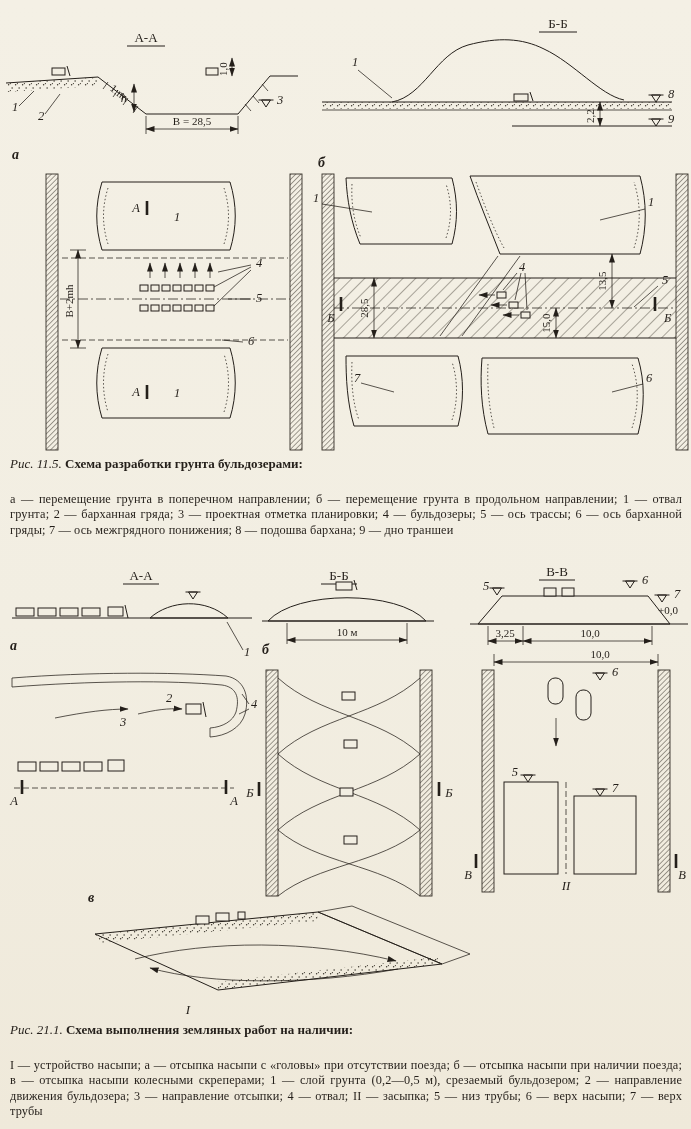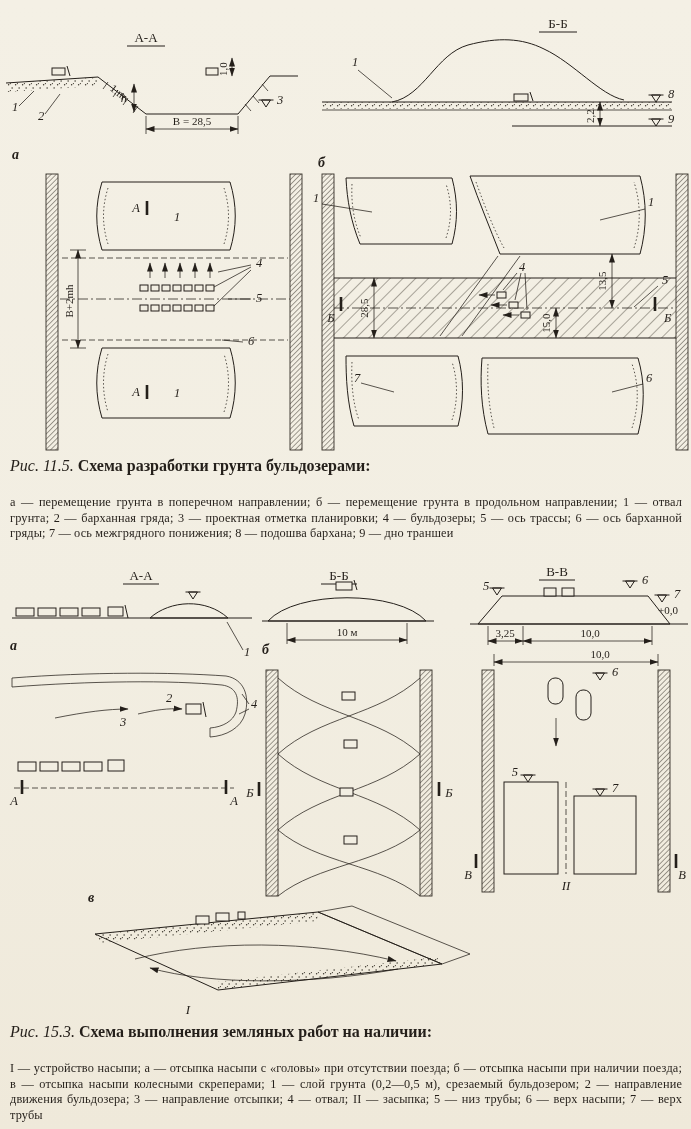--- a/index.html
+++ b/index.html
@@ -19,21 +19,21 @@
   .band{fill:url(#dh);stroke:#332e26;stroke-width:.9}
   .mach{fill:#f2eee2;stroke:#241f1a;stroke-width:1}
   text{fill:#241f1a}
   .ttl{font:13px "Liberation Serif",serif}
   .lbl{font:italic 12.5px "Liberation Serif",serif}
   .dim{font:11px "Liberation Serif",serif}
   .pnl{font:italic 700 14px "Liberation Serif",serif}
   .pnl2{font:italic 13px "Liberation Serif",serif}
   
   .cap{position:absolute;left:10px;width:672px}
-  .cap-line1{font-size:16px;line-height:1.2}
+  .cap-line1{font-size:13px;line-height:1.2}
   .cap-fig{font-style:italic}
   .cap-title{font-weight:bold}
   .cap-body{margin-top:20px;font-size:12.3px;line-height:1.27;text-align:justify;letter-spacing:.15px}
 </style>
 </head>
 <body>
 
 <div class="page">
 
 <svg width="0" height="0" style="position:absolute" aria-hidden="true">
@@ -408,19 +408,19 @@
       <rect x="196" y="350" width="13" height="8" class="mach"></rect>
       <rect x="216" y="347" width="13" height="8" class="mach"></rect>
       <rect x="238" y="346" width="7" height="7" class="mach"></rect>
     </g>
     <text x="188" y="448" class="pnl2" text-anchor="middle">I</text>
   </g>
 </svg>
 
 <div class="cap" style="top:1022px">
   <div class="cap-line1">
-    <span class="cap-fig">Рис. 15.3.</span>
+    <span class="cap-fig">Рис. 21.1.</span>
     <span class="cap-title">Схема выполнения земляных работ на наличии:</span>
   </div>
   <div class="cap-body">I — устройство насыпи; а — отсыпка насыпи с «головы» при отсутствии поезда; б — отсыпка насыпи при наличии поезда; в — отсыпка насыпи колесными скреперами; 1 — слой грунта (0,2—0,5 м), срезаемый бульдозером; 2 — направление движения бульдозера; 3 — направление отсыпки; 4 — отвал; II — засыпка; 5 — низ трубы; 6 — верх насыпи; 7 — верх трубы</div>
 </div>
 
 </div>
 
 </body></html>

